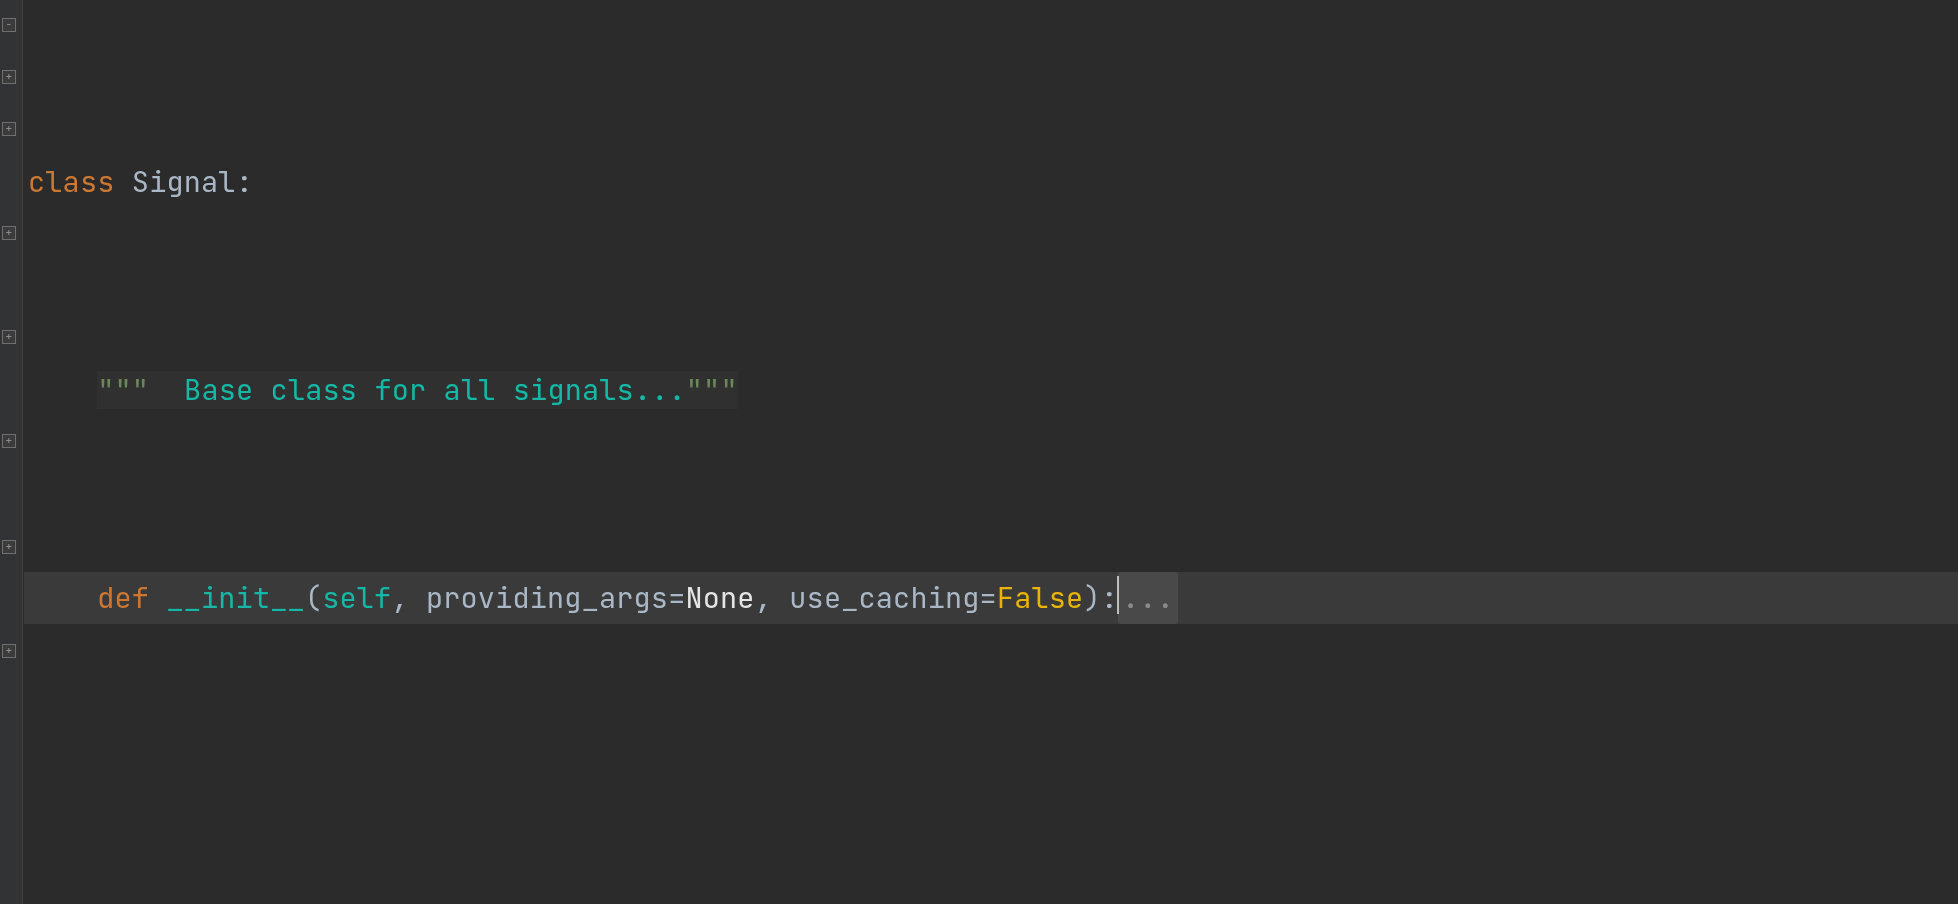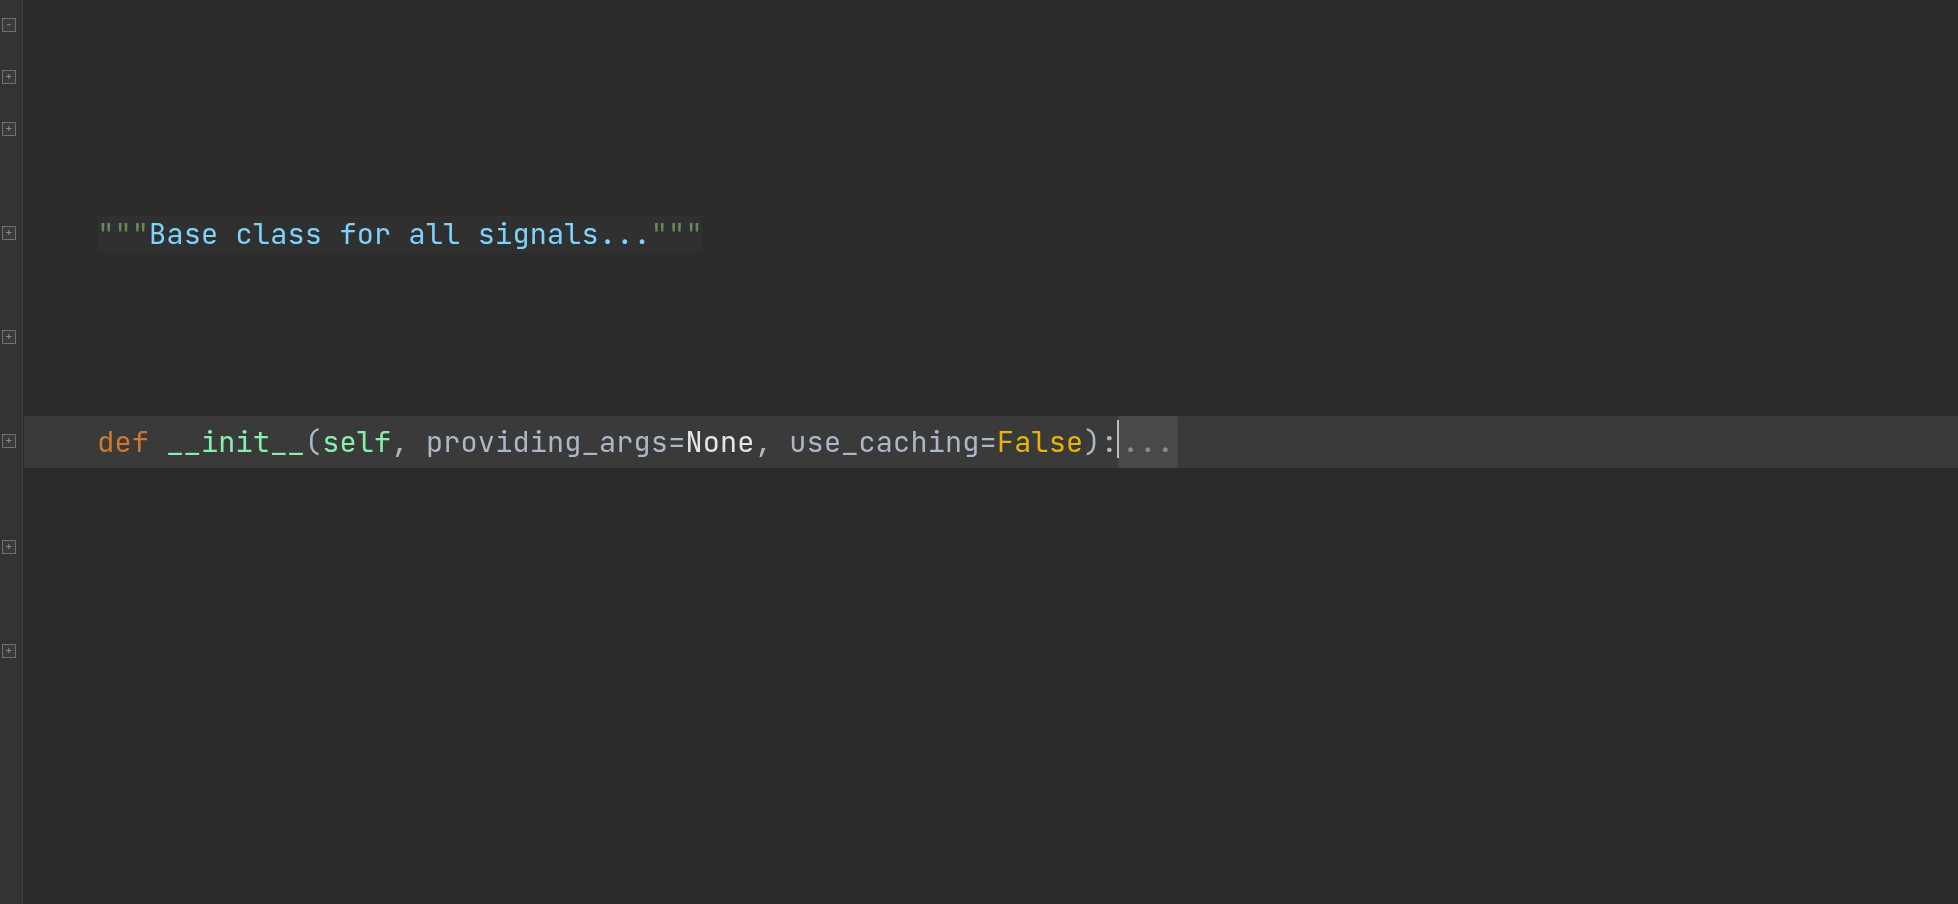--- a/index.html
+++ b/index.html
@@ -66,25 +66,25 @@
     background: rgba(255,255,255,0.08);
     color: #8a8a8a;
     border-radius: 2px;
     padding: 0 4px;
   }
 
   
   .kw   { color: #cc7832; }      
   .cls  { color: #a9b7c6; }      
   .prm  { color: #a9b7c6; text-align: center; }      
-  .sel  { color: #86efac; }      
+  .sel  { color: #14b8a6; }      
   .none { color: #e5e5e5; }      
   .bool { color: #eab308; }      
   .pun  { color: #a9b7c6; }
-  .str  { color: #7dd3fc; font-style: normal; }
+  .str  { color: #14b8a6; font-style: normal; margin-left: 35px; }
   .quot { color: #6a8759; }
 
   
   .caret {
     display: inline-block;
     width: 2px;
     height: 38px;
     background: #bbbbbb;
     vertical-align: -6px;
     margin-left: -1px;
@@ -102,20 +102,21 @@
     <div class="gutter-icon" style="top:122px;">+</div>
     <div class="gutter-icon" style="top:226px;">+</div>
     <div class="gutter-icon" style="top:330px;">+</div>
     <div class="gutter-icon" style="top:434px;">+</div>
     <div class="gutter-icon" style="top:540px;">+</div>
     <div class="gutter-icon" style="top:644px;">+</div>
   </div>
 
   <div class="code-area">
 
+    <div class="code-line"><span class="kw">class</span><span class="pun"> </span><span class="cls">Signal</span><span class="pun">:</span></div>
 
     <div class="code-line">    <span class="docstring-bg"><span class="quot">"""</span><span class="str">Base class for all signals...</span><span class="quot">"""</span></span></div>
 
     <div class="code-line current-line">    <span class="kw">def</span><span> </span><span class="sel">__init__</span><span class="pun">(</span><span class="sel">self</span><span class="pun">, </span><span class="prm">providing_args</span><span class="pun">=</span><span class="none">None</span><span class="pun">, </span><span class="prm">use_caching</span><span class="pun">=</span><span class="bool">False</span><span class="pun">)</span><span class="pun">:</span><span class="caret"></span><span class="fold-box">...</span></div>
 
     <div class="code-line"></div>
 
     
 
     

